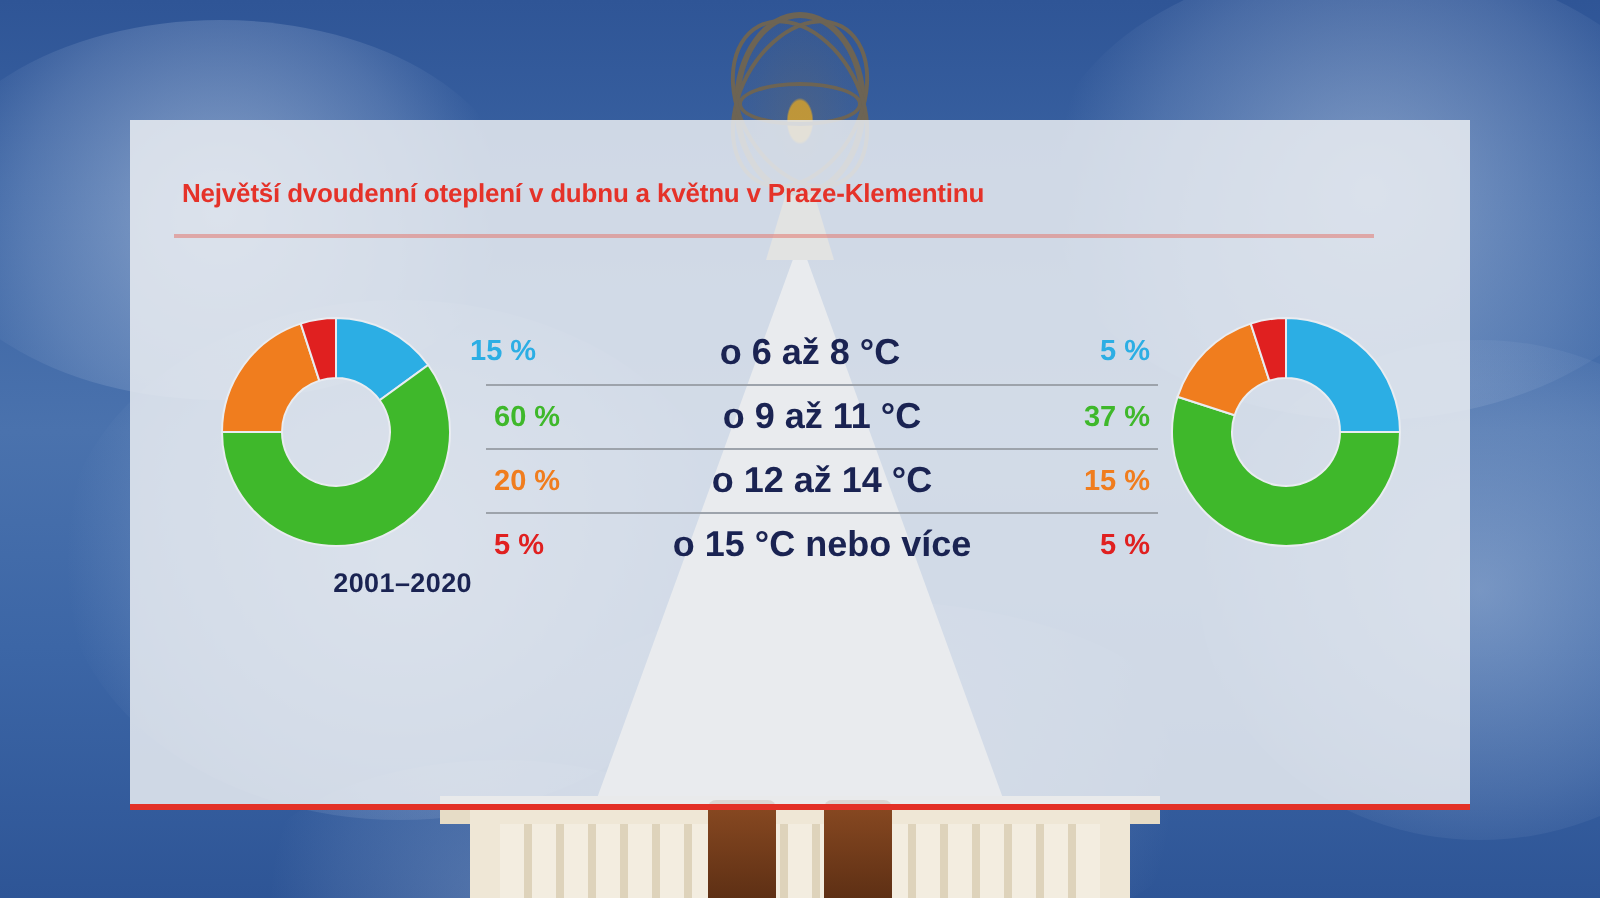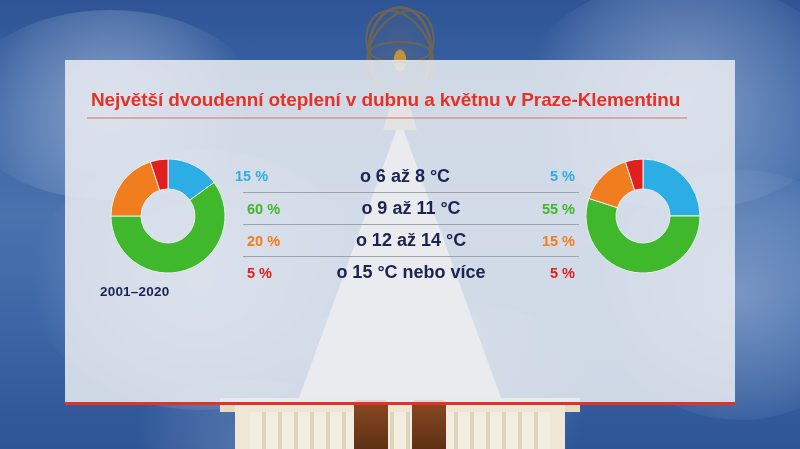--- a/index.html
+++ b/index.html
@@ -82,31 +82,31 @@
   
   #panel {
     position: absolute;
     left: 65px; top: 60px;
     width: 670px; height: 345px;
     background: rgba(233,236,241,0.86);
     border-bottom: 3px solid #e33127;
   }
   #panel-title {
     position: absolute; left: 26px; top: 29px;
-    font-size: 19px; font-weight: bold; color: #e53229;
+    font-size: 13px; font-weight: bold; color: #e53229;
     letter-spacing: -0.1px; white-space: nowrap;
   }
   #title-rule {
     position: absolute; left: 22px; top: 57px;
     width: 600px; height: 2px;
     background: rgba(226,120,112,0.55);
   }
 
   
-  .donut-wrap { position: absolute; top: 96px; width: 136px; text-align: left; }
+  .donut-wrap { position: absolute; top: 96px; width: 136px; text-align: right; }
   .donut-left  { left: 35px; }
   .donut-right { left: 510px; }
   .donut-svg { display: block; margin: 0 auto; }
   .donut-label {
     margin-top: 8px; font-size: 13.5px; font-weight: bold;
     color: #1a2352; letter-spacing: .2px;
   }
 
   
   #table {
@@ -185,21 +185,21 @@
 
       <div class="row">
         <span class="pct left" style="color: rgb(44, 174, 228);">15 %</span>
         <span class="rng">o 6 až 8 °C</span>
         <span class="pct right" style="color: rgb(44, 174, 228);">5 %</span>
       </div>
 
       <div class="row">
         <span class="pct left" style="color: rgb(63, 184, 43);">60 %</span>
         <span class="rng">o 9 až 11 °C</span>
-        <span class="pct right" style="color: rgb(63, 184, 43);">55 %</span>
+        <span class="pct right" style="color: rgb(63, 184, 43);">37 %</span>
       </div>
 
       <div class="row">
         <span class="pct left" style="color: rgb(240, 125, 30);">20 %</span>
         <span class="rng">o 12 až 14 °C</span>
         <span class="pct right" style="color: rgb(240, 125, 30);">15 %</span>
       </div>
 
       <div class="row">
         <span class="pct left" style="color: rgb(224, 32, 32);">5 %</span>

